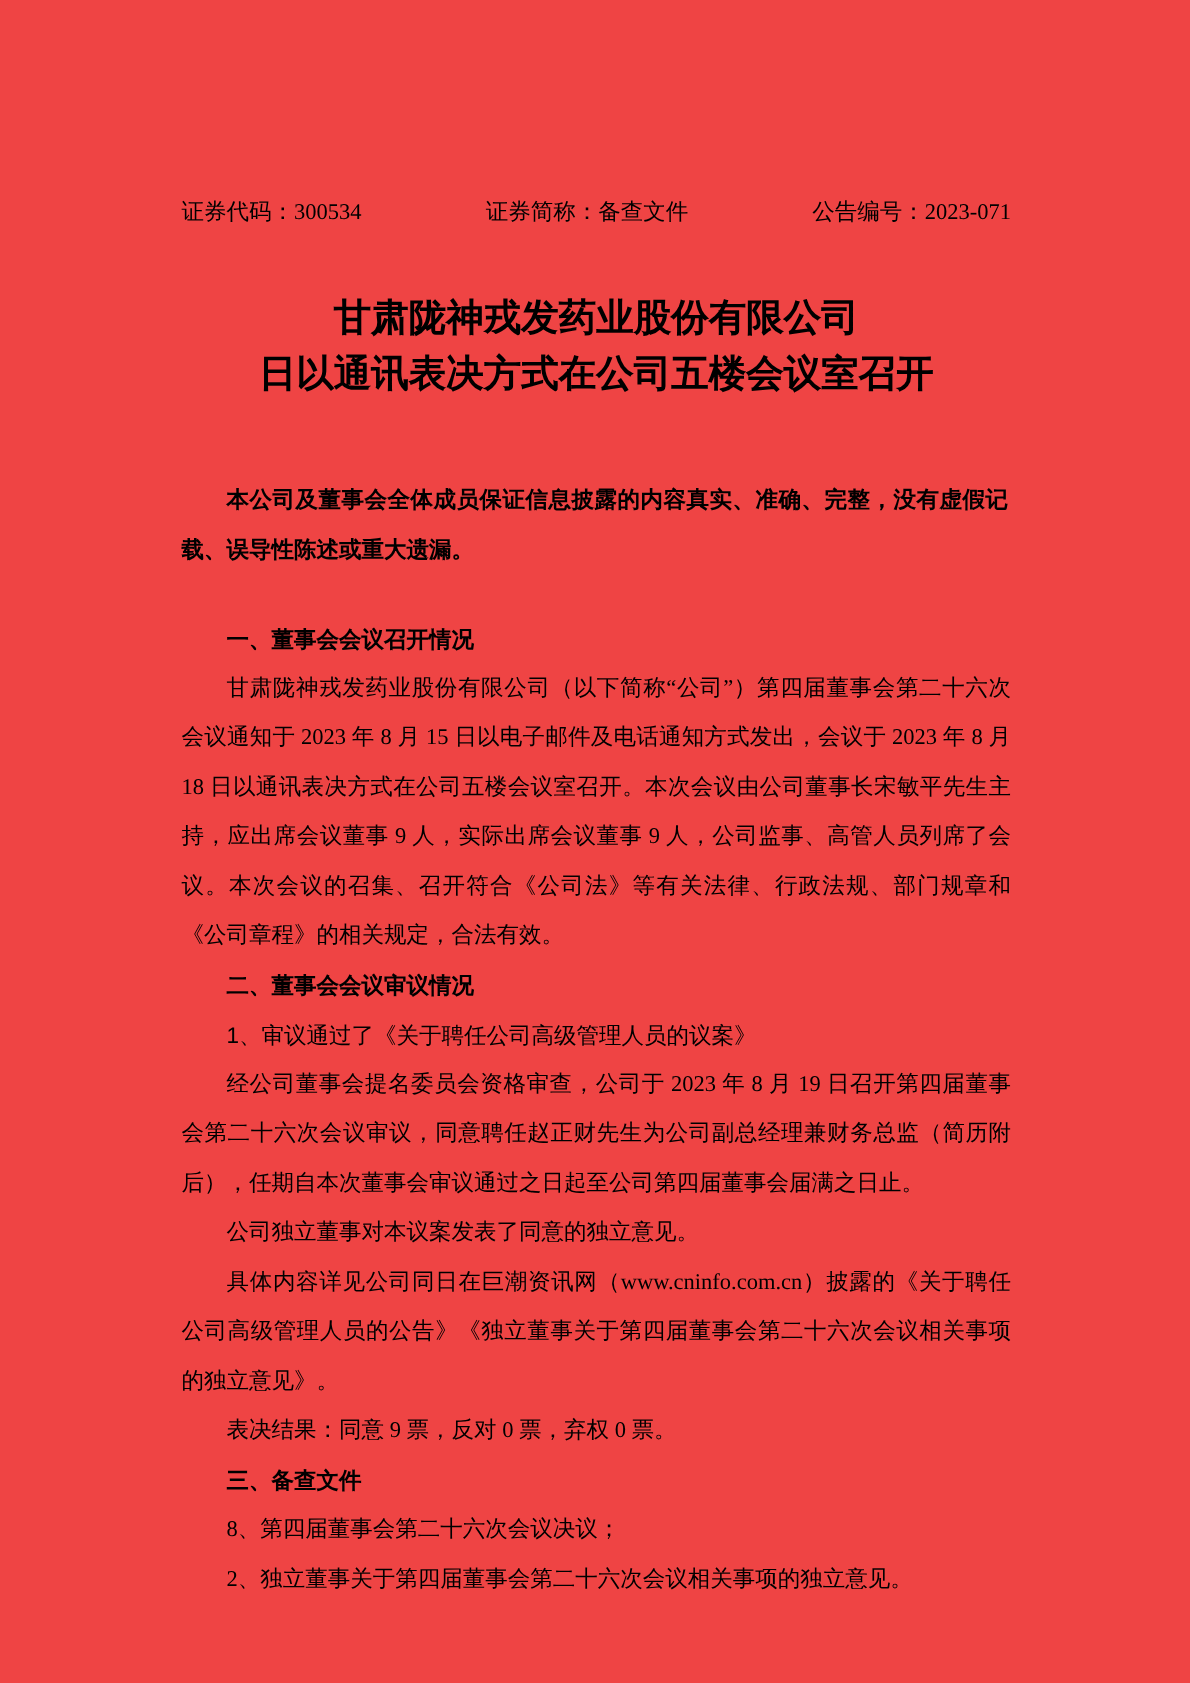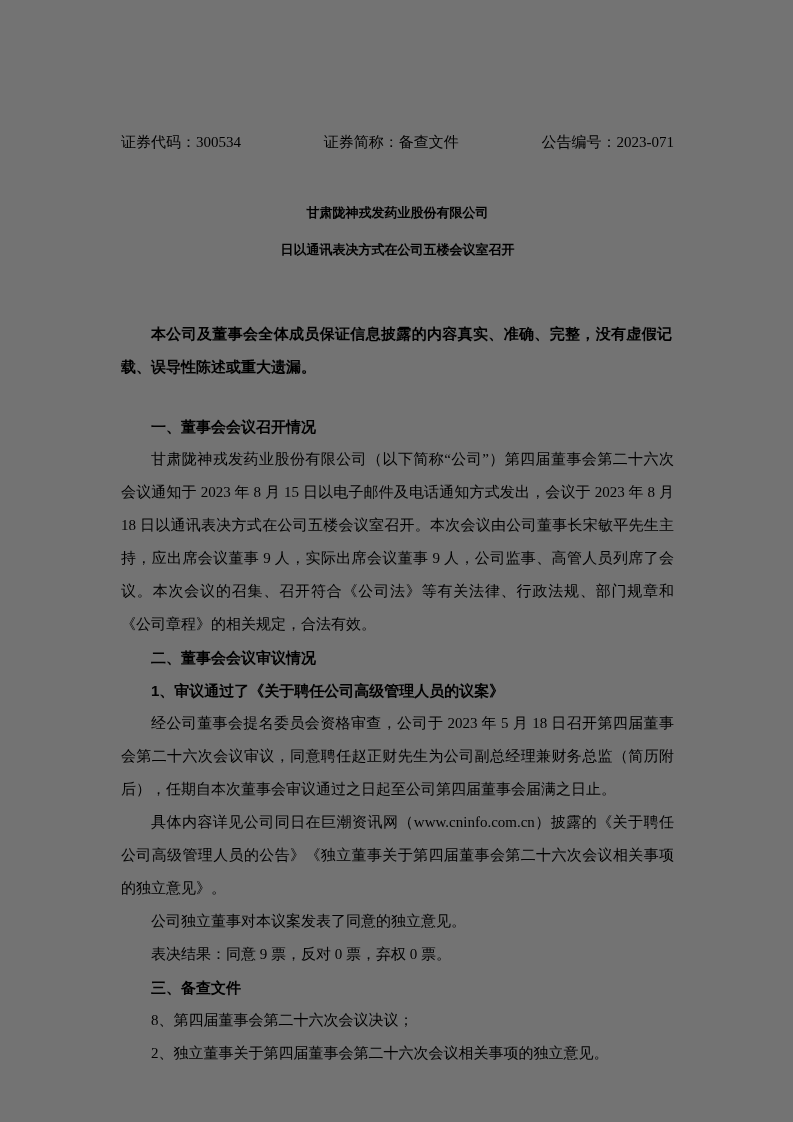--- a/index.html
+++ b/index.html
@@ -6,62 +6,62 @@
   html, body {
     margin: 0;
     padding: 0;
     background: #ffffff;
   }
   .page {
     position: relative;
     width: 793px;
     height: 1122px;
     margin: 0 auto;
-    background: #737373;
+    background: #ef4444;
     color: #000000;
     padding: 132px 119px 40px 121px;
     font-family: "Liberation Serif", "DejaVu Serif", serif;
     font-size: 15px;
     line-height: 33px;
     overflow: hidden;
   }
   .doc-header {
     display: flex;
     justify-content: space-between;
     align-items: baseline;
     line-height: 20px;
     margin-bottom: 42px;
     font-size: 15px;
   }
   .doc-title {
     margin: 0;
     text-align: center;
     font-family: "Liberation Sans", "DejaVu Sans", sans-serif;
     font-weight: bold;
-    font-size: 13px;
+    font-size: 25px;
     line-height: 37px;
   }
   .statement {
     margin: 50px 2px 26px 0;
     font-weight: bold;
     text-indent: 2em;
     text-align: justify;
     line-height: 33px;
   }
   .section-heading {
     margin: 0;
     font-family: "Liberation Sans", "DejaVu Sans", sans-serif;
     font-weight: bold;
     text-indent: 2em;
     line-height: 33px;
   }
   .sub-heading {
     margin: 0;
     font-family: "Liberation Sans", "DejaVu Sans", sans-serif;
-    font-weight: bold;
+    font-weight: normal;
     text-indent: 2em;
     line-height: 33px;
   }
   .para {
     margin: 0;
     text-indent: 2em;
     text-align: justify;
     line-height: 33px;
   }
 </style>
@@ -79,22 +79,22 @@
   <p class="doc-title">甘肃陇神戎发药业股份有限公司</p>
   <p class="doc-title">日以通讯表决方式在公司五楼会议室召开</p>
 
   <p class="statement">本公司及董事会全体成员保证信息披露的内容真实、准确、完整，没有虚假记载、误导性陈述或重大遗漏。</p>
 
   <p class="section-heading">一、董事会会议召开情况</p>
   <p class="para">甘肃陇神戎发药业股份有限公司（以下简称“公司”）第四届董事会第二十六次会议通知于 2023 年 8 月 15 日以电子邮件及电话通知方式发出，会议于 2023 年 8 月 18 日以通讯表决方式在公司五楼会议室召开。本次会议由公司董事长宋敏平先生主持，应出席会议董事 9 人，实际出席会议董事 9 人，公司监事、高管人员列席了会议。本次会议的召集、召开符合《公司法》等有关法律、行政法规、部门规章和《公司章程》的相关规定，合法有效。</p>
 
   <p class="section-heading">二、董事会会议审议情况</p>
   <p class="sub-heading">1、审议通过了《关于聘任公司高级管理人员的议案》</p>
-  <p class="para">经公司董事会提名委员会资格审查，公司于 2023 年 5 月 18 日召开第四届董事会第二十六次会议审议，同意聘任赵正财先生为公司副总经理兼财务总监（简历附后），任期自本次董事会审议通过之日起至公司第四届董事会届满之日止。</p>
+  <p class="para">经公司董事会提名委员会资格审查，公司于 2023 年 8 月 19 日召开第四届董事会第二十六次会议审议，同意聘任赵正财先生为公司副总经理兼财务总监（简历附后），任期自本次董事会审议通过之日起至公司第四届董事会届满之日止。</p>
+  <p class="para">公司独立董事对本议案发表了同意的独立意见。</p>
   <p class="para">具体内容详见公司同日在巨潮资讯网（www.cninfo.com.cn）披露的《关于聘任公司高级管理人员的公告》《独立董事关于第四届董事会第二十六次会议相关事项的独立意见》。</p>
-  <p class="para">公司独立董事对本议案发表了同意的独立意见。</p>
   <p class="para">表决结果：同意 9 票，反对 0 票，弃权 0 票。</p>
 
   <p class="section-heading">三、备查文件</p>
   <p class="para">8、第四届董事会第二十六次会议决议；</p>
   <p class="para">2、独立董事关于第四届董事会第二十六次会议相关事项的独立意见。</p>
 
 </div>
 
 </body></html>

